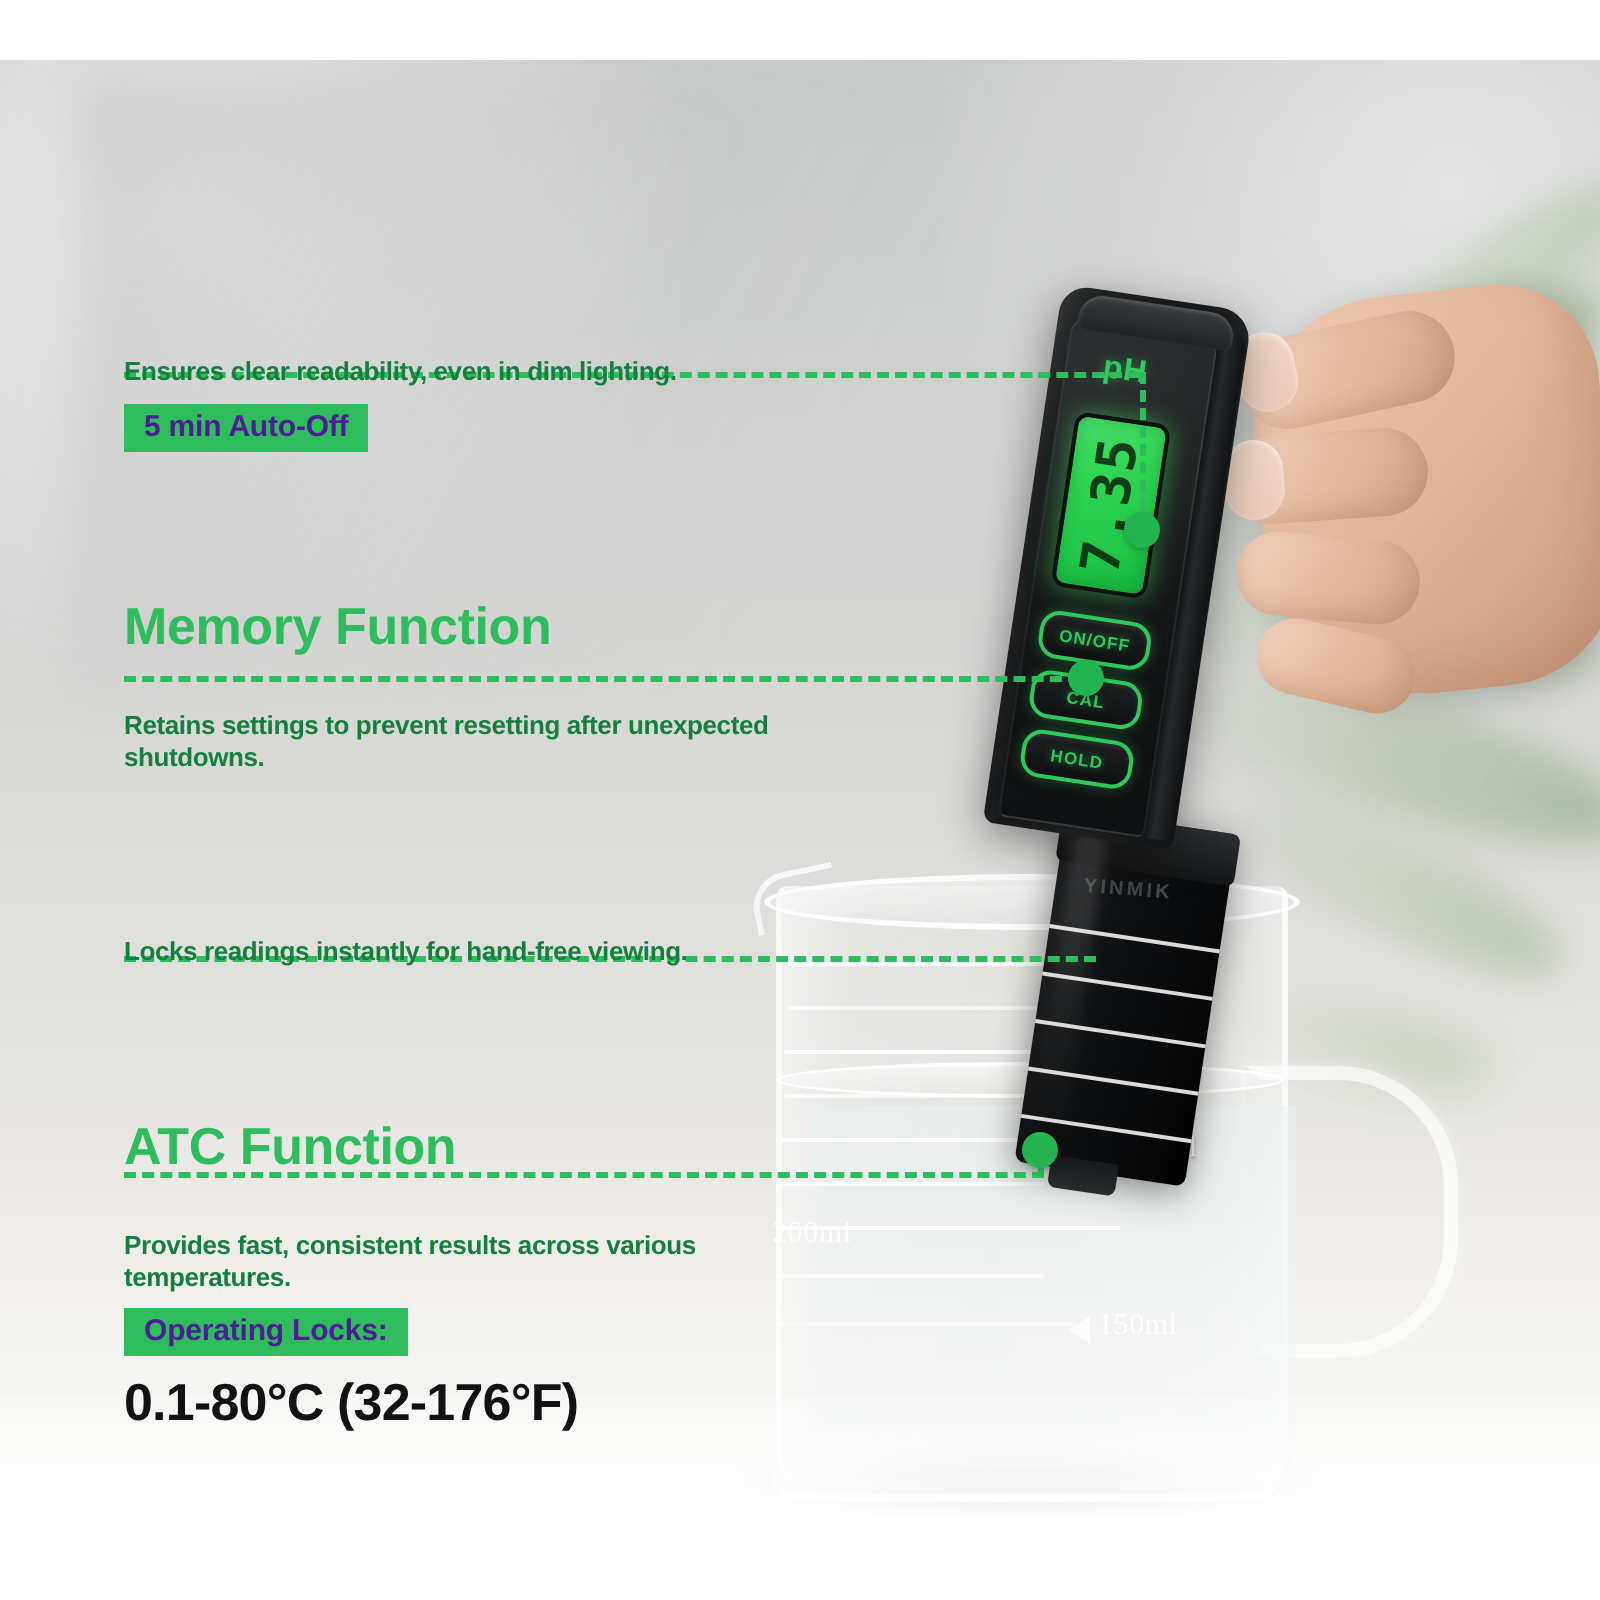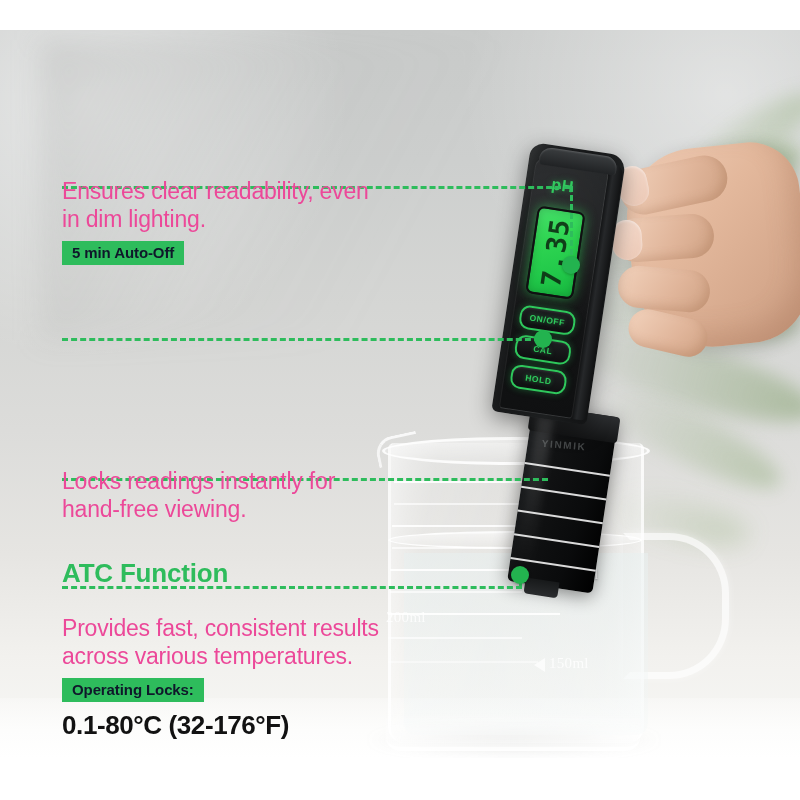--- a/index.html
+++ b/index.html
@@ -229,25 +229,25 @@
     position:absolute;left:0;top:68px;width:800px;text-align:center;z-index:30;
     font-size:44px;font-weight:700;color:#121212;letter-spacing:-.6px;
   }
 
   
   .block{position:absolute;z-index:30;}
   .block h3{
     margin:0;font-size:26px;font-weight:700;color:#2ebc5c;letter-spacing:-.2px;line-height:1.05;
   }
   .desc{
-    margin:0;padding-top:6px;font-size:23px;font-weight:400;color:#ec4899;line-height:1.2;
+    margin:0;padding-top:6px;font-size:13px;font-weight:700;color:#15803d;line-height:1.2;
     letter-spacing:-.2px;
   }
   .badge{
-    display:inline-block;margin-top:8px;background:#2ebc5c;color:#0f172a;
+    display:inline-block;margin-top:8px;background:#2ebc5c;color:#4c1d95;
     font-size:15px;font-weight:700;padding:3px 10px 4px;letter-spacing:-.1px;
   }
   .temp-value{
     margin:0;padding-top:8px;font-size:26px;font-weight:700;color:#121212;letter-spacing:-.4px;
   }
 
   
   .dash-h{
     position:absolute;height:0;border-top:3px dashed #2ebc5c;z-index:28;
   }
@@ -366,20 +366,25 @@
   <div class="dash-h" style="left:62px;top:586px;width:460px;"></div>
   <div class="dash-v" style="left:519px;top:578px;height:10px;"></div>
   <div class="dot" style="left:511px;top:566px;"></div>
 
   <div class="block" style="left:62px;top:148px;width:320px;">
     <div style="height:24px;"></div>
     <p class="desc">Ensures clear readability, even in dim lighting.</p>
     <span class="badge">5 min Auto-Off</span>
   </div>
 
+  <div class="block" style="left:62px;top:300px;width:330px;">
+    <h3>Memory Function</h3>
+    <div style="height:22px;"></div>
+    <p class="desc">Retains settings to prevent resetting after unexpected shutdowns.</p>
+  </div>
 
   <div class="block" style="left:62px;top:440px;width:320px;">
     <div style="height:22px;"></div>
     <p class="desc">Locks readings instantly for hand-free viewing.</p>
   </div>
 
   <div class="block" style="left:62px;top:560px;width:350px;">
     <h3>ATC Function</h3>
     <div style="height:22px;"></div>
     <p class="desc">Provides fast, consistent results across various temperatures.</p>

